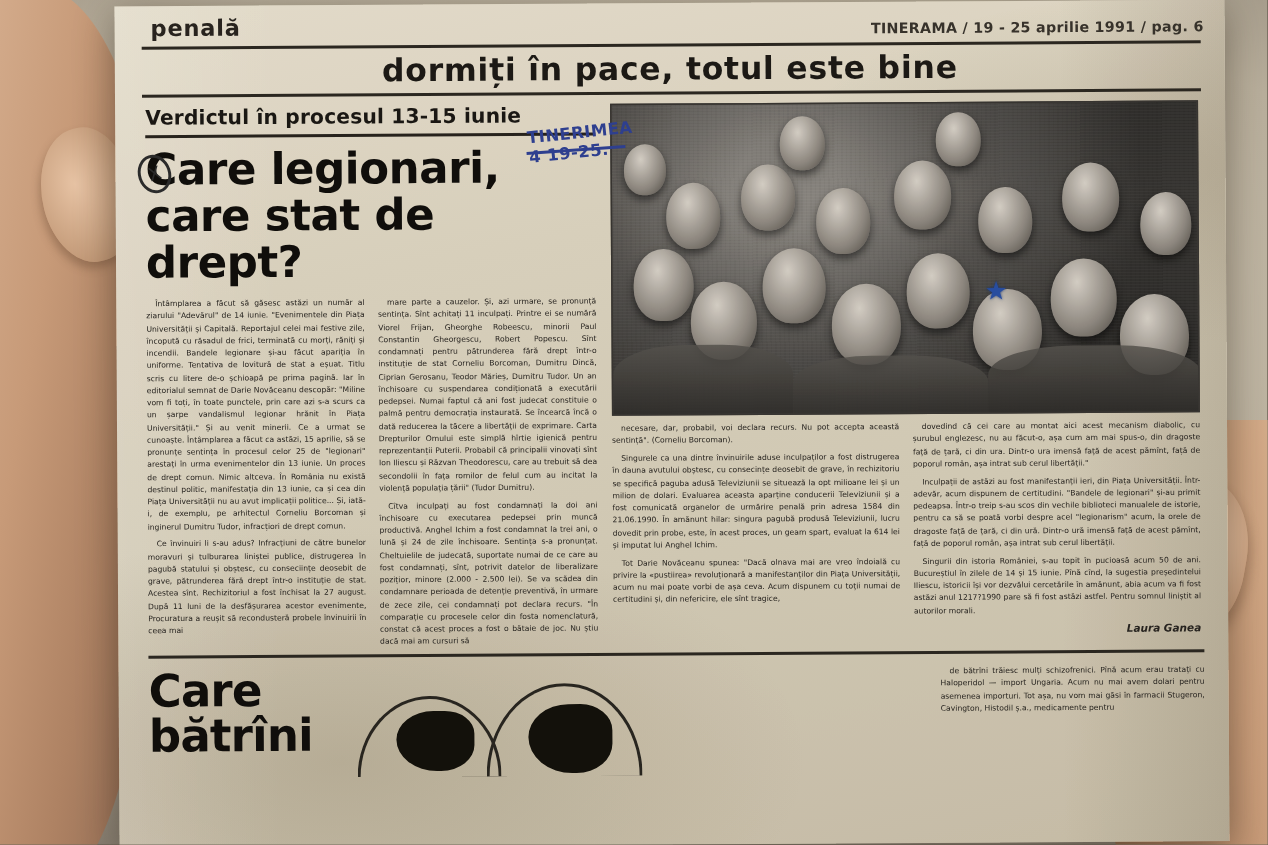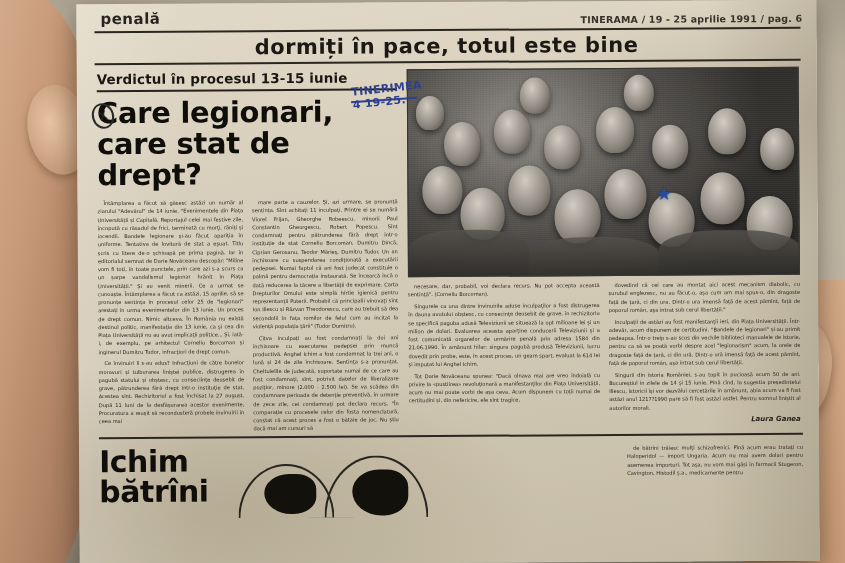--- a/index.html
+++ b/index.html
@@ -282,21 +282,21 @@
           <p>Singurii din istoria României, s-au topit în pucioasă acum 50 de ani. Bucureștiul în zilele de 14 și 15 iunie. Pînă cînd, la sugestia președintelui Iliescu, istoricii își vor dezvălui cercetările în amănunt, abia acum va fi fost astăzi anul 1217?1990 pare să fi fost astăzi astfel. Pentru somnul liniștit al autorilor morali.</p>
           <div class="byline">Laura Ganea</div>
         </div>
       </div>
     </div>
   </div>
 
   <div class="bottom-rule"></div>
   <div class="bottom">
     <div>
-      <div class="avem">Ichim</div>
+      <div class="avem">Care</div>
       <div class="avem">bătrîni</div>
     </div>
     <div class="bottom-art">
       <div class="arc" style="left:18px; bottom:0; width:96px; height:54px;"></div>
       <div class="arc" style="left:104px; bottom:0; width:104px; height:62px;"></div>
       <div class="blob" style="left:44px; bottom:4px; width:52px; height:40px;"></div>
       <div class="blob" style="left:132px; bottom:2px; width:56px; height:46px;"></div>
     </div>
     <div class="bottom-col">
       <p>de bătrîni trăiesc mulți schizofrenici. Pînă acum erau tratați cu Haloperidol — import Ungaria. Acum nu mai avem dolari pentru asemenea importuri. Tot așa, nu vom mai găsi în farmacii Stugeron, Cavington, Histodil ș.a., medicamente pentru</p>

